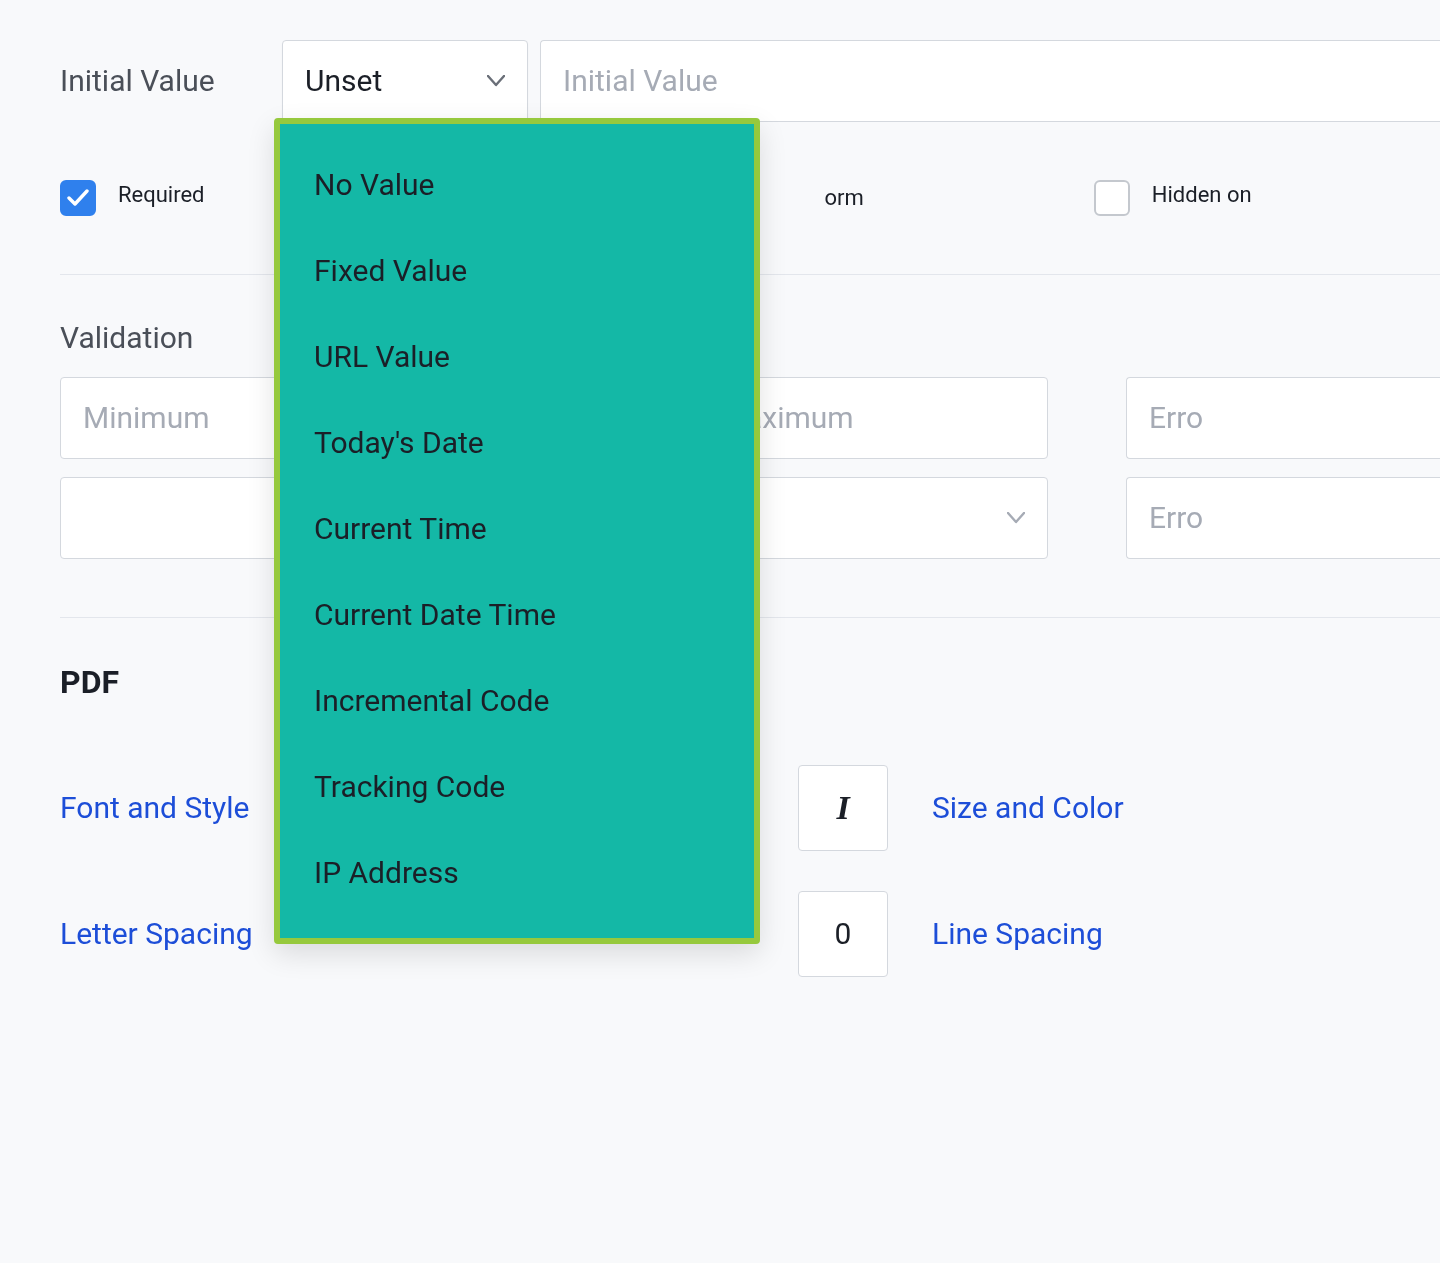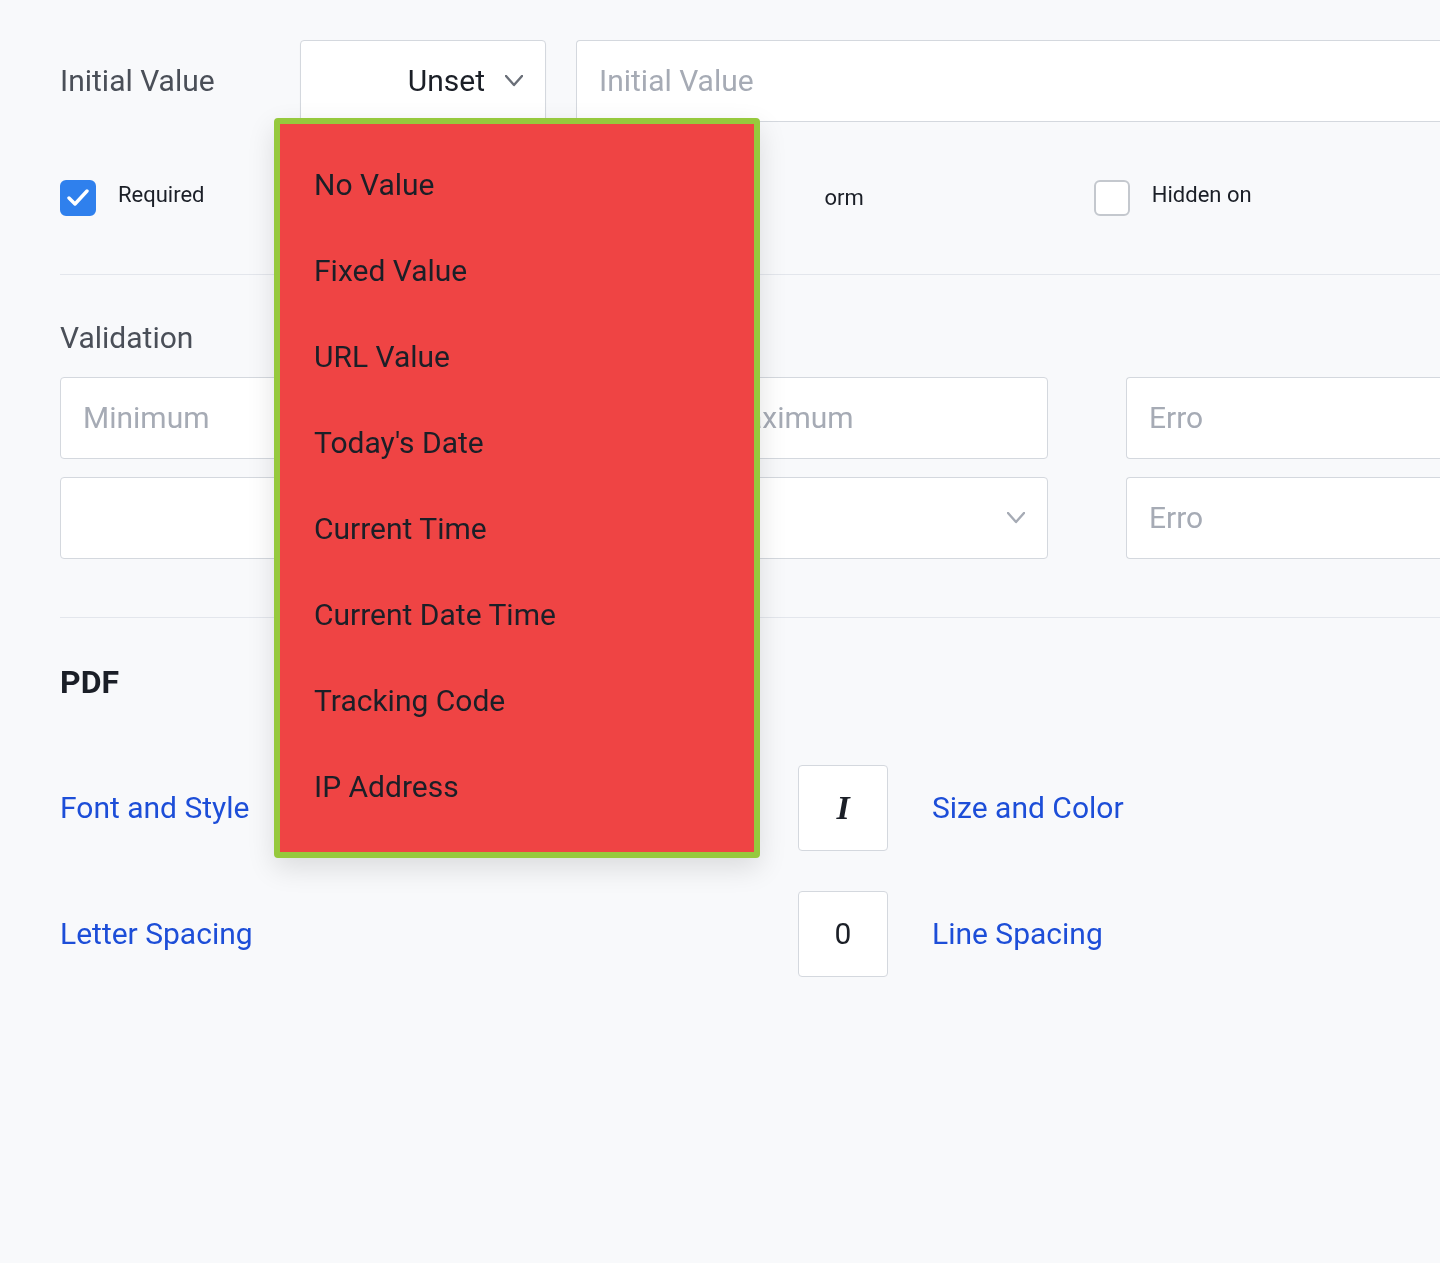--- a/index.html
+++ b/index.html
@@ -14,35 +14,35 @@
     height: 1263px;
     position: relative;
     padding-left: 60px;
   }
 
   
   .row-initial {
     display: flex;
     align-items: center;
     padding-top: 40px;
-    gap: 30px;
+    gap: 12px;
   }
   .label {
     color: #4a4f58;
     font-size: 30px;
     min-width: 210px;
   }
   .select-box {
     background: #fff;
     border: 1px solid #d4d8de;
     border-radius: 4px;
     height: 82px;
     display: flex;
     align-items: center;
-    justify-content: flex-end;
+    justify-content: space-between;
     padding: 0 22px;
     font-size: 30px;
     color: #1b1f27;
     min-width: 246px;
     box-shadow: 0 1px 2px rgba(0,0,0,0.03);
   }
   .chevron {
     margin-left: 20px;
     color: #6a6f78;
     display: inline-flex;
@@ -157,21 +157,21 @@
     font-size: 30px;
     color: #1b1f27;
   }
 
   
   .dropdown-panel {
     position: absolute;
     left: 274px;
     top: 118px;
     width: 486px;
-    background: #ef4444;
+    background: #14b8a6;
     border: 6px solid #96c93d;
     border-radius: 4px;
     box-shadow: 0 10px 28px rgba(0,0,0,0.12);
     padding: 18px 0 22px 0;
     z-index: 50;
   }
   .dropdown-item {
     padding: 22px 34px;
     font-size: 30px;
     color: #1b1f27;
@@ -279,15 +279,16 @@
   <div class="pdf-label col-right-label">Line Spacing</div>
 </div>
 
 <div class="dropdown-panel">
   <div class="dropdown-item">No Value</div>
   <div class="dropdown-item">Fixed Value</div>
   <div class="dropdown-item">URL Value</div>
   <div class="dropdown-item">Today's Date</div>
   <div class="dropdown-item">Current Time</div>
   <div class="dropdown-item">Current Date Time</div>
+  <div class="dropdown-item">Incremental Code</div>
   <div class="dropdown-item">Tracking Code</div>
   <div class="dropdown-item">IP Address</div>
 </div>
 
 </body></html>

